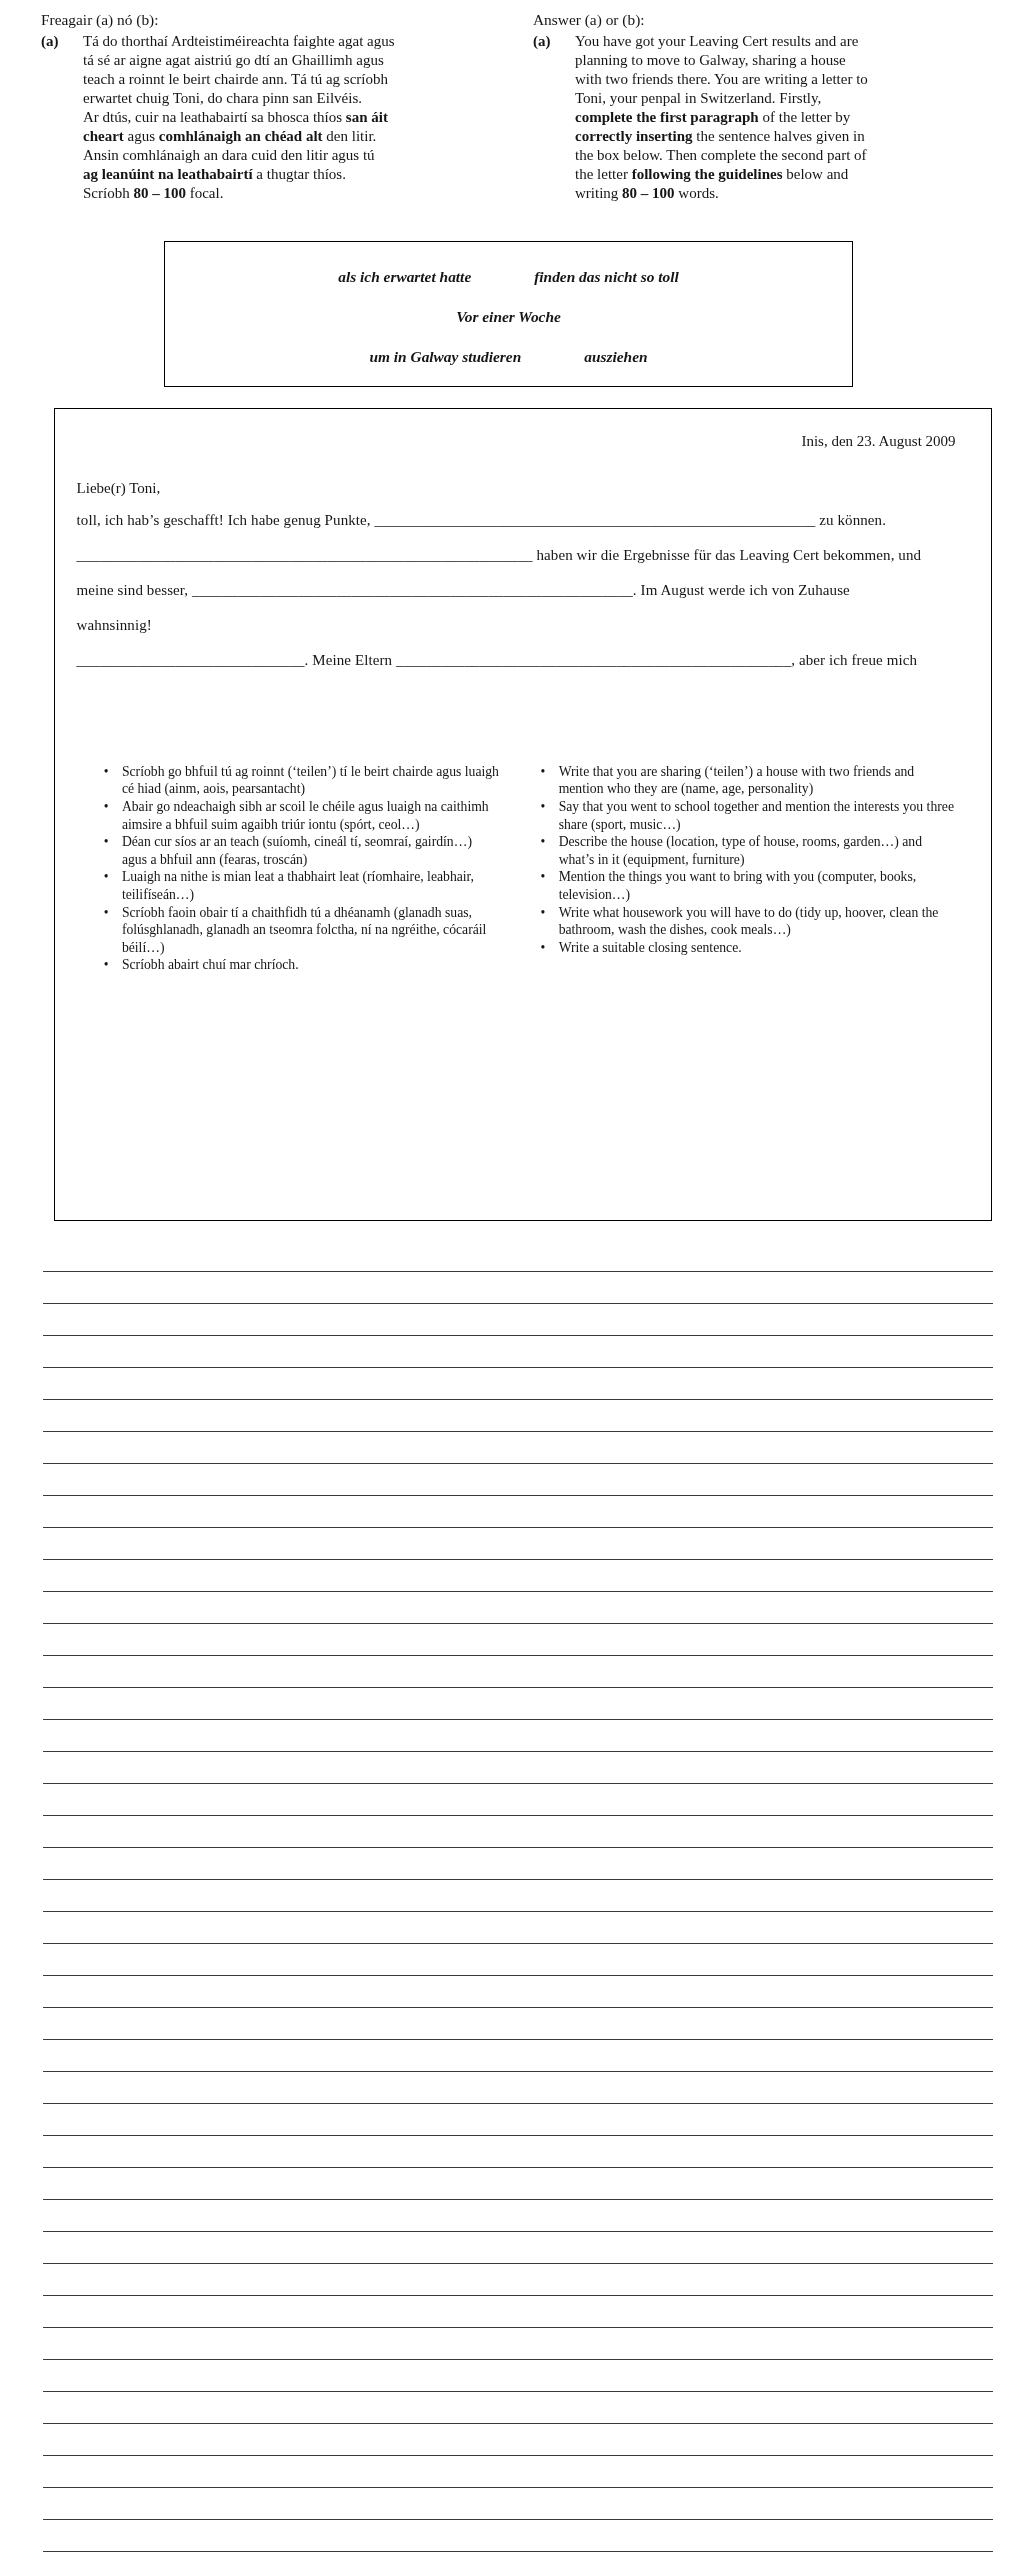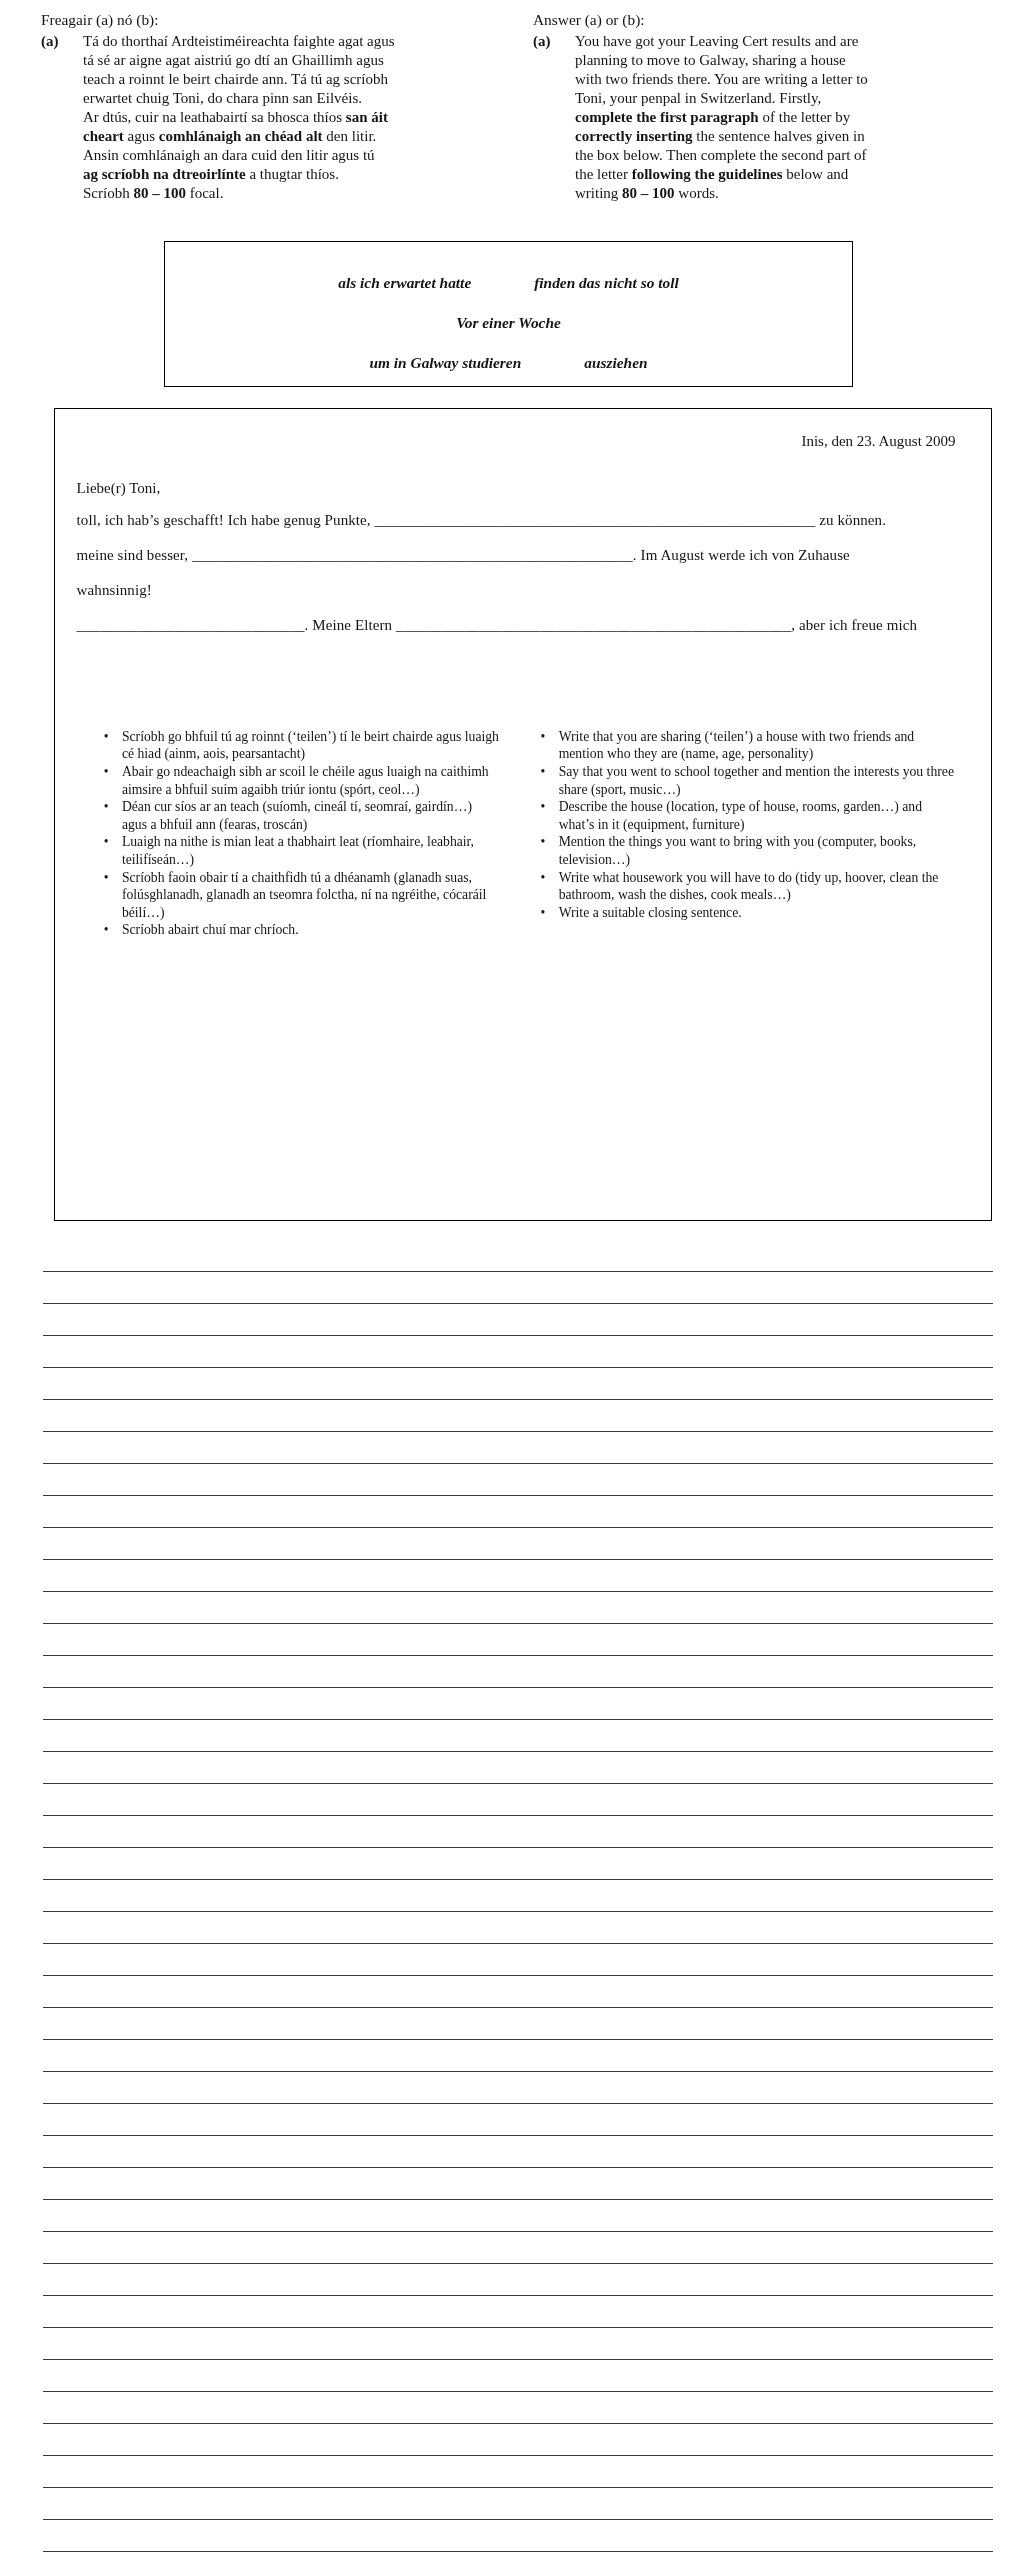--- a/index.html
+++ b/index.html
@@ -18,21 +18,21 @@
   .col-right { left:533px; width:472px; }
   .col h2 { font-size:15.4px; font-weight:normal; line-height:19.3px; }
   .para { display:flex; margin-top:2.3px; }
   .para .plabel { width:42px; flex:none; font-weight:bold; font-size:15px; line-height:19px; }
   .ptext { flex:1; font-size:15px; }
   .ptext .tline { line-height:19px; white-space:nowrap; }
 
   
   .phrase-box {
     position:absolute; left:164px; top:241px; width:689px; height:146px;
-    border:1.1px solid #000; padding-top:21px;
+    border:1.1px solid #000; padding-top:15px;
   }
   .phrase-row {
     height:40px; display:flex; justify-content:center; align-items:center;
     gap:63px; font-weight:bold; font-style:italic; font-size:15.4px;
   }
 
   
   .letter-box {
     position:absolute; left:54px; top:408px; width:938px; height:813px;
     border:1.7px solid #000; padding:20.5px 32px 0 21.6px; font-size:15px;
@@ -64,21 +64,21 @@
   <div class="para">
     <div class="plabel">(a)</div>
     <div class="ptext">
         <div class="tline">Tá do thorthaí Ardteistiméireachta faighte agat agus</div>
         <div class="tline">tá sé ar aigne agat aistriú go dtí an Ghaillimh agus</div>
         <div class="tline">teach a roinnt le beirt chairde ann. Tá tú ag scríobh</div>
         <div class="tline">erwartet chuig Toni, do chara pinn san Eilvéis.</div>
         <div class="tline">Ar dtús, cuir na leathabairtí sa bhosca thíos <b>san áit</b></div>
         <div class="tline"><b>cheart</b> agus <b>comhlánaigh an chéad alt</b> den litir.</div>
         <div class="tline">Ansin comhlánaigh an dara cuid den litir agus tú</div>
-        <div class="tline"><b>ag scríobh na dtreoirlínte</b> a thugtar thíos.</div>
+        <div class="tline"><b>ag leanúint na leathabairtí</b> a thugtar thíos.</div>
         <div class="tline">Scríobh <b>80 – 100</b> focal.</div>
       </div>
   </div>
 </div>
 
 <div class="col col-right">
   <h2>Answer (a) or (b):</h2>
   <div class="para">
     <div class="plabel">(a)</div>
     <div class="ptext">
@@ -107,20 +107,21 @@
       <span class="phrase">um in Galway studieren</span>
       <span class="phrase">ausziehen</span>
     </div>
   </div>
 
 <div class="letter-box">
   <div class="letter-date">Inis, den 23. August 2009</div>
   <div class="letter-salutation">Liebe(r) Toni,</div>
   <div class="letter-body">
       <div class="tline">toll, ich hab’s geschafft! Ich habe genug Punkte, __________________________________________________________ zu können.</div>
+      <div class="tline">____________________________________________________________ haben wir die Ergebnisse für das Leaving Cert bekommen, und</div>
       <div class="tline">meine sind besser, __________________________________________________________. Im August werde ich von Zuhause</div>
       <div class="tline">wahnsinnig!</div>
       <div class="tline">______________________________. Meine Eltern ____________________________________________________, aber ich freue mich</div>
     </div>
   <div class="guides">
     <div class="guides-left">
         <div class="bullet-item">
           <span class="bullet-marker">•</span>
           <span class="bullet-text">Scríobh go bhfuil tú ag roinnt (‘teilen’) tí le beirt chairde agus luaigh cé hiad (ainm, aois, pearsantacht)</span>
         </div>

